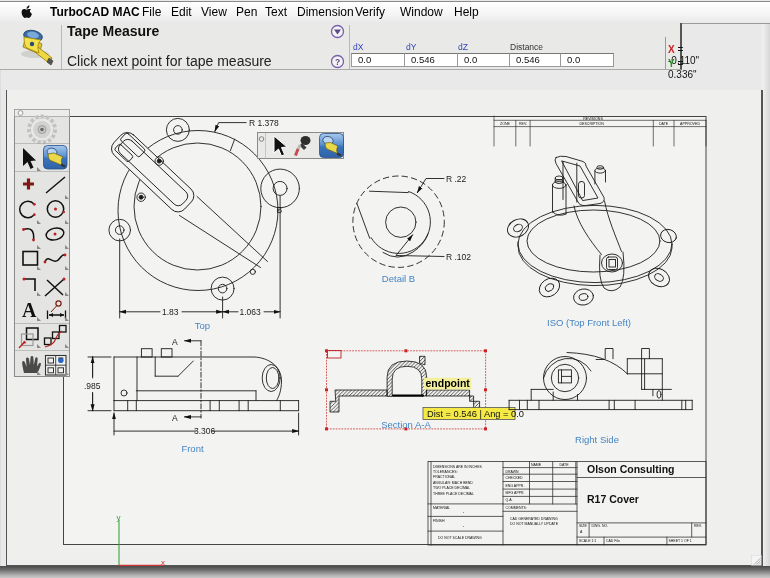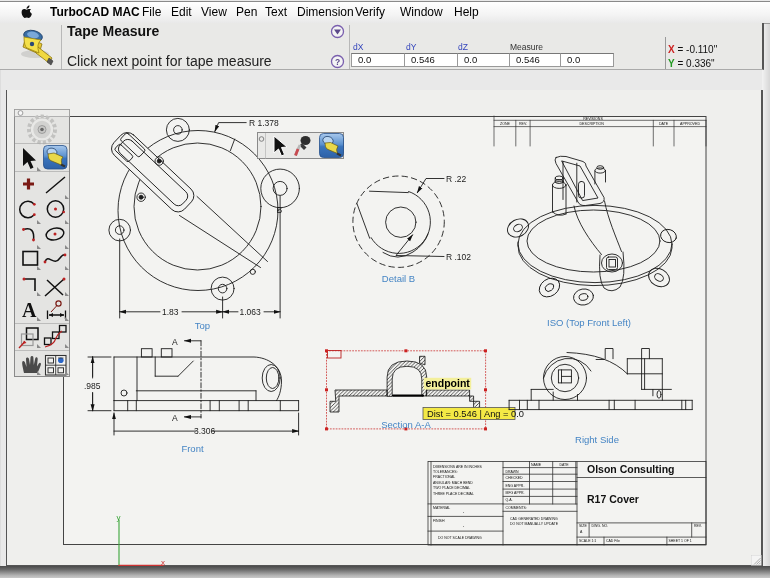--- a/index.html
+++ b/index.html
@@ -1,20 +1,20 @@
 <!DOCTYPE html>
 <html><head>
 <meta charset="utf-8">
 <style>
 html,body{margin:0;padding:0;}
 #scr{position:relative;width:770px;height:578px;overflow:hidden;font-family:"Liberation Sans",sans-serif;background:#e9e9e9;}
 .abs{position:absolute;}
 #menubar{left:0;top:1px;width:770px;height:21px;background:linear-gradient(#ffffff,#f4f4f4 60%,#e9e9e9);border-top:1px solid #8a8a8a;border-bottom:1px solid #9a9a9a;}
 .mi{position:absolute;top:3px;font-size:12px;color:#000;}
-#toolbar{left:0;top:23px;width:764px;height:47px;background:#e9e9e7;border-bottom:1px solid #aaa;border-right:2px solid #555;box-sizing:border-box;}
+#toolbar{left:0;top:23px;width:682px;height:47px;background:#e9e9e7;border-bottom:1px solid #aaa;border-right:2px solid #555;box-sizing:border-box;}
 #titlebar{left:5px;top:71px;width:757px;height:18px;border-left:1px solid #555;border-right:2px solid #555;box-sizing:border-box;background:repeating-linear-gradient(180deg,#fdfdfd 0 1px,#ececec 1px 2px),linear-gradient(#f6f6f6,#c9c9c9);background-blend-mode:multiply;border-bottom:1px solid #6e6e6e;}
 .tl{position:absolute;top:7.5px;width:8.5px;height:8.5px;border-radius:50%;}
 #canvas{left:6px;top:90px;width:757px;height:476px;background:#efefed;border-left:1px solid #555;border-right:2px solid #555;border-bottom:1px solid #555;box-sizing:border-box;}
 #rstrip{left:762px;top:22px;width:8px;height:544px;background:linear-gradient(90deg,#f2f2f2,#d6d6d6);}
 #lstrip{left:0;top:22px;width:1px;height:544px;background:#ddd;}
 #bband{left:0;top:566px;width:770px;height:12px;background:linear-gradient(#4a4a4a,#6a6a6a 30%,#b5b5b5 80%,#c9c9c9);}
 .vsep{position:absolute;width:1px;background:#b8b8b8;}
 .fld{position:absolute;height:12px;width:46px;background:#fff;border:1px solid #999;border-top-color:#777;font-size:9.5px;color:#111;padding-left:6px;line-height:12px;}
 .flbl{position:absolute;font-size:8.5px;color:#3344bb;}
 svg{position:absolute;left:0;top:0;}
@@ -60,21 +60,21 @@
   <circle cx="7.5" cy="37.5" r="6" fill="#f4f4f4" stroke="#7a5fae" stroke-width="1.3"></circle>
   <text x="7.5" y="41" font-size="8.5" font-weight="bold" fill="#5c4a8a" text-anchor="middle">?</text>
  </svg>
  <div class="vsep" style="left:349px;top:2px;height:44px;"></div>
  <div class="flbl" style="left:353px;top:19px;">dX</div>
  <div class="fld" style="left:351px;top:30px;">0.0</div>
  <div class="flbl" style="left:406px;top:19px;">dY</div>
  <div class="fld" style="left:404px;top:30px;">0.546</div>
  <div class="flbl" style="left:458px;top:19px;">dZ</div>
  <div class="fld" style="left:457px;top:30px;">0.0</div>
- <div class="flbl" style="left:510px;top:19px;color:#333;">Measure</div>
+ <div class="flbl" style="left:510px;top:19px;color:#333;">Distance</div>
  <div class="fld" style="left:509px;top:30px;">0.546</div>
  <div class="flbl" style="left:562px;top:19px;color:#333;margin-top:12px;">Angle</div>
  <div class="fld" style="left:560px;top:30px;">0.0</div>
  <div class="vsep" style="left:665px;top:14px;height:32px;background:#999;"></div>
  <div class="abs" style="left:668px;top:21px;font-size:10px;color:#111;"><b style="color:#cc2222;">X</b> = -0.110"</div>
  <div class="abs" style="left:668px;top:35px;font-size:10px;color:#111;"><b style="color:#229922;">Y</b> = 0.336"</div>
 </div>
 <svg id="drawing" width="770" height="578" viewBox="0 0 770 578">
 <defs>
 <pattern id="hat" patternUnits="userSpaceOnUse" width="3.6" height="3.6">

